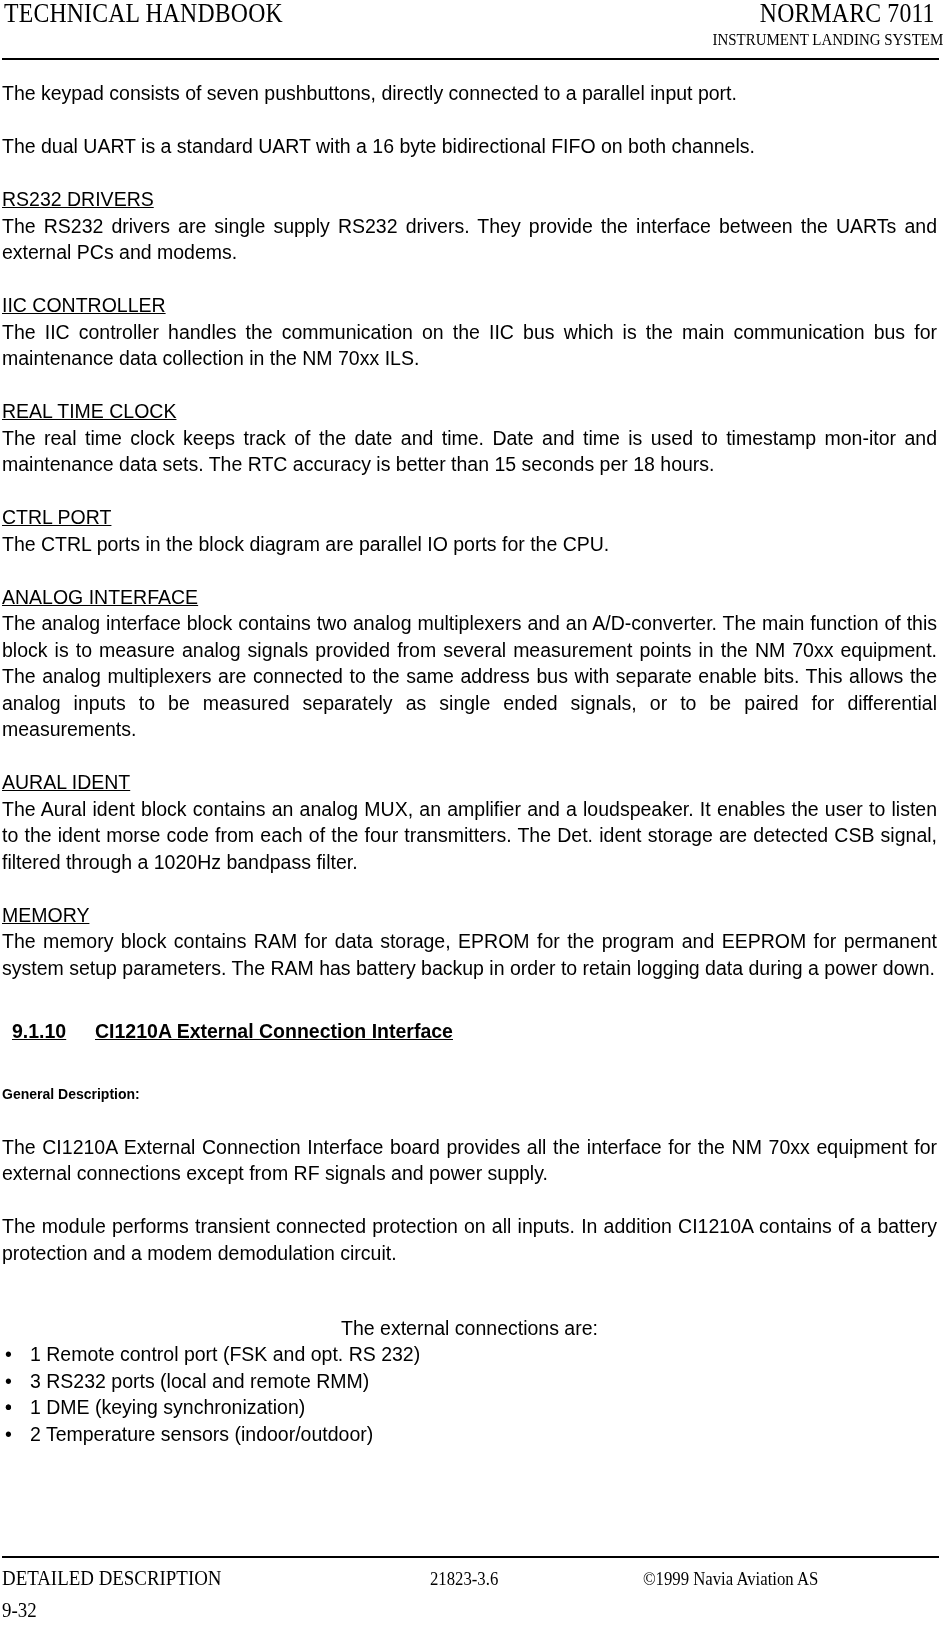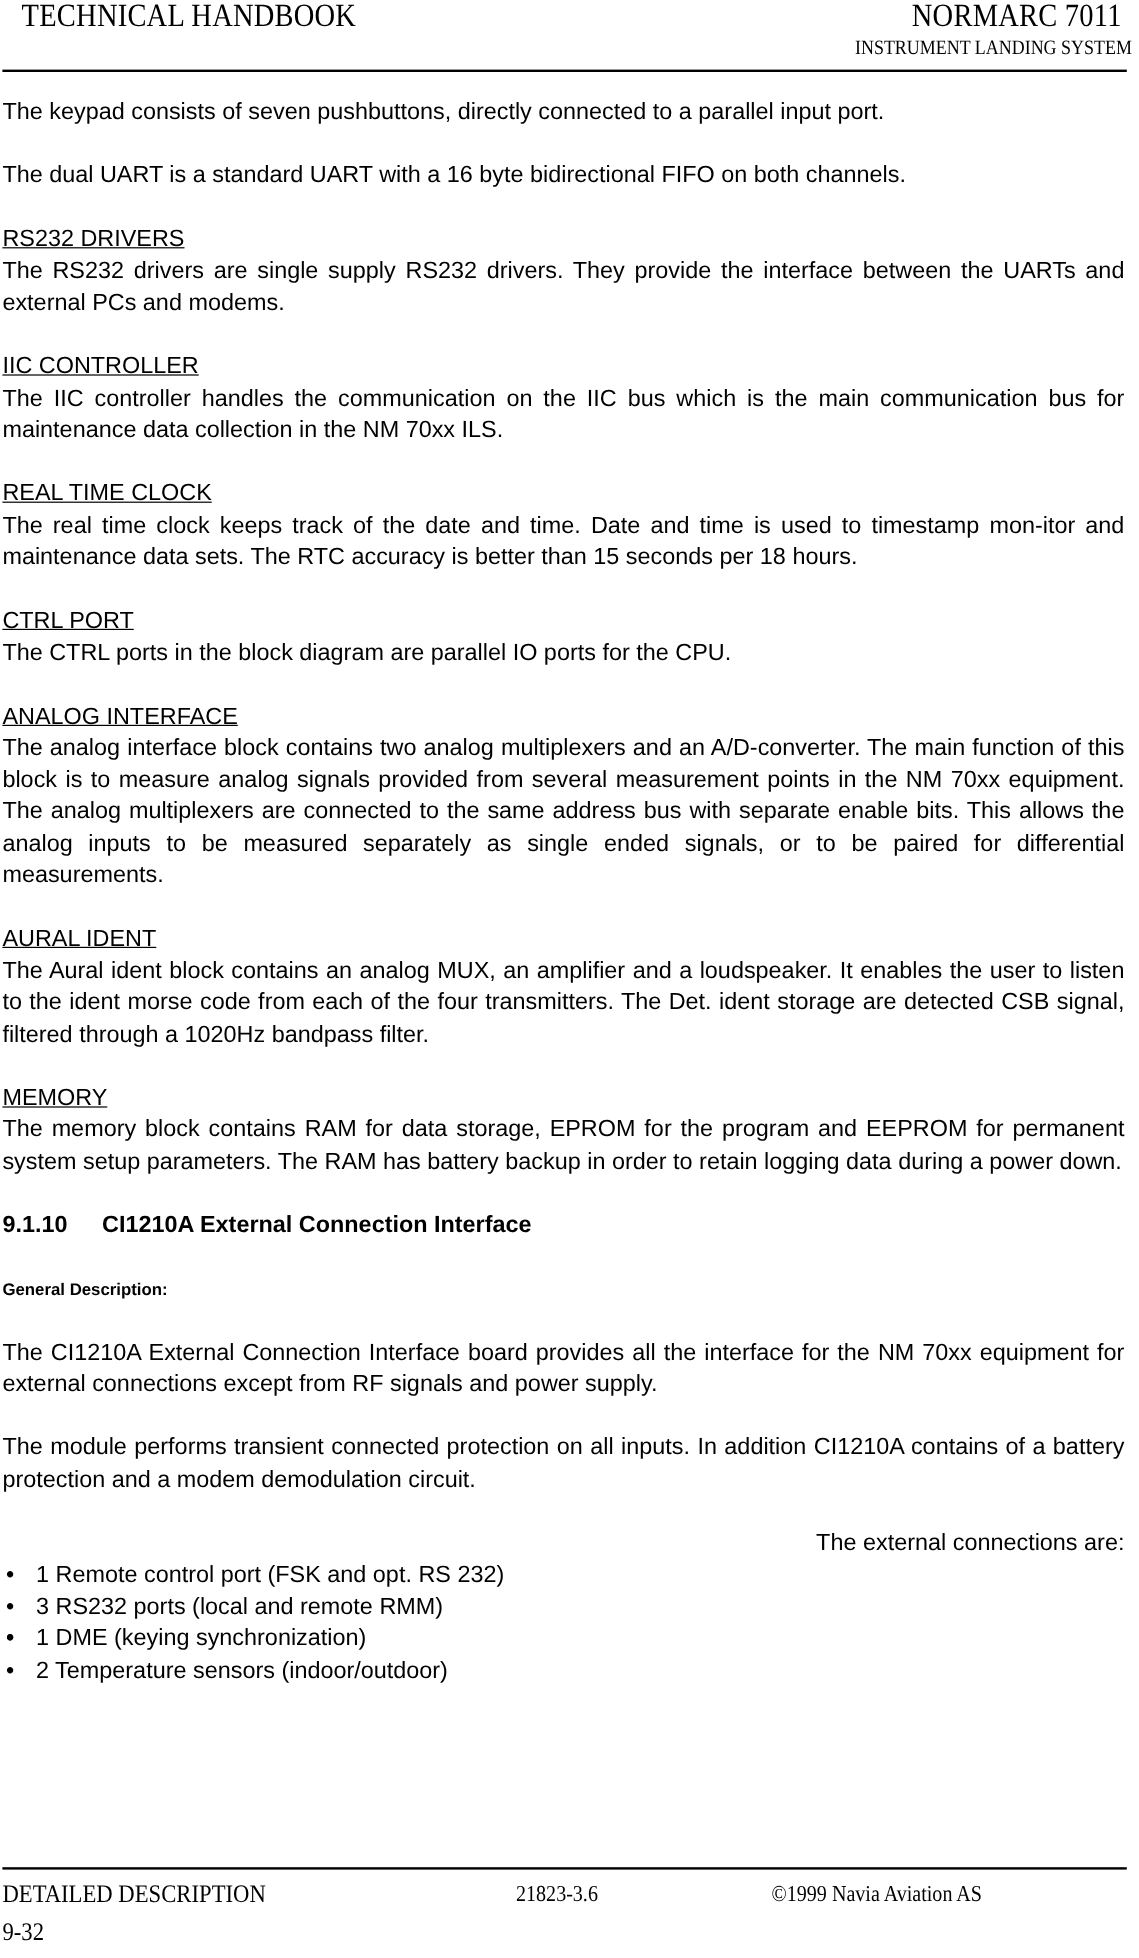--- a/index.html
+++ b/index.html
@@ -20,21 +20,21 @@
     overflow: hidden;
   }
 
   
   .page-header {
     position: absolute;
     left: 0;
     top: 0;
     width: 943px;
     height: 60px;
-    padding: 0 8px 0 18px;
+    padding: 0 8px 0 4px;
     box-sizing: border-box;
     font-family: "Liberation Serif", serif;
   }
   .hdr-row-1 {
     position: relative;
     height: 30px;
   }
   .hdr-left {
     position: absolute;
     left: 0;
@@ -81,42 +81,44 @@
     width: 935px;
   }
   .para {
     font-size: 19.5px;
     line-height: 26.5px;
     text-align: justify;
     margin: 0;
     hyphens: manual;
   }
   .para.left {
-    text-align: right;
+    text-align: center;
+    margin-top: 22px;
   }
   .head-wrap {
     margin: 0;
     font-size: 19.5px;
     line-height: 26.5px;
   }
   .head-wrap .u {
     text-decoration: underline;
     text-underline-offset: 1px;
   }
   .gap {
     height: 26.5px;
   }
 
   
   .numbered-head {
     font-size: 19.5px;
     line-height: 26.5px;
     font-weight: bold;
-    margin: 0;
+    margin: 10px;
     display: flex;
+    text-decoration: underline;
   }
   .numbered-head .num {
     width: 83px;
     flex: 0 0 83px;
   }
   .sub-head {
     font-size: 14px;
     line-height: 26.5px;
     font-weight: bold;
     margin: 0;

